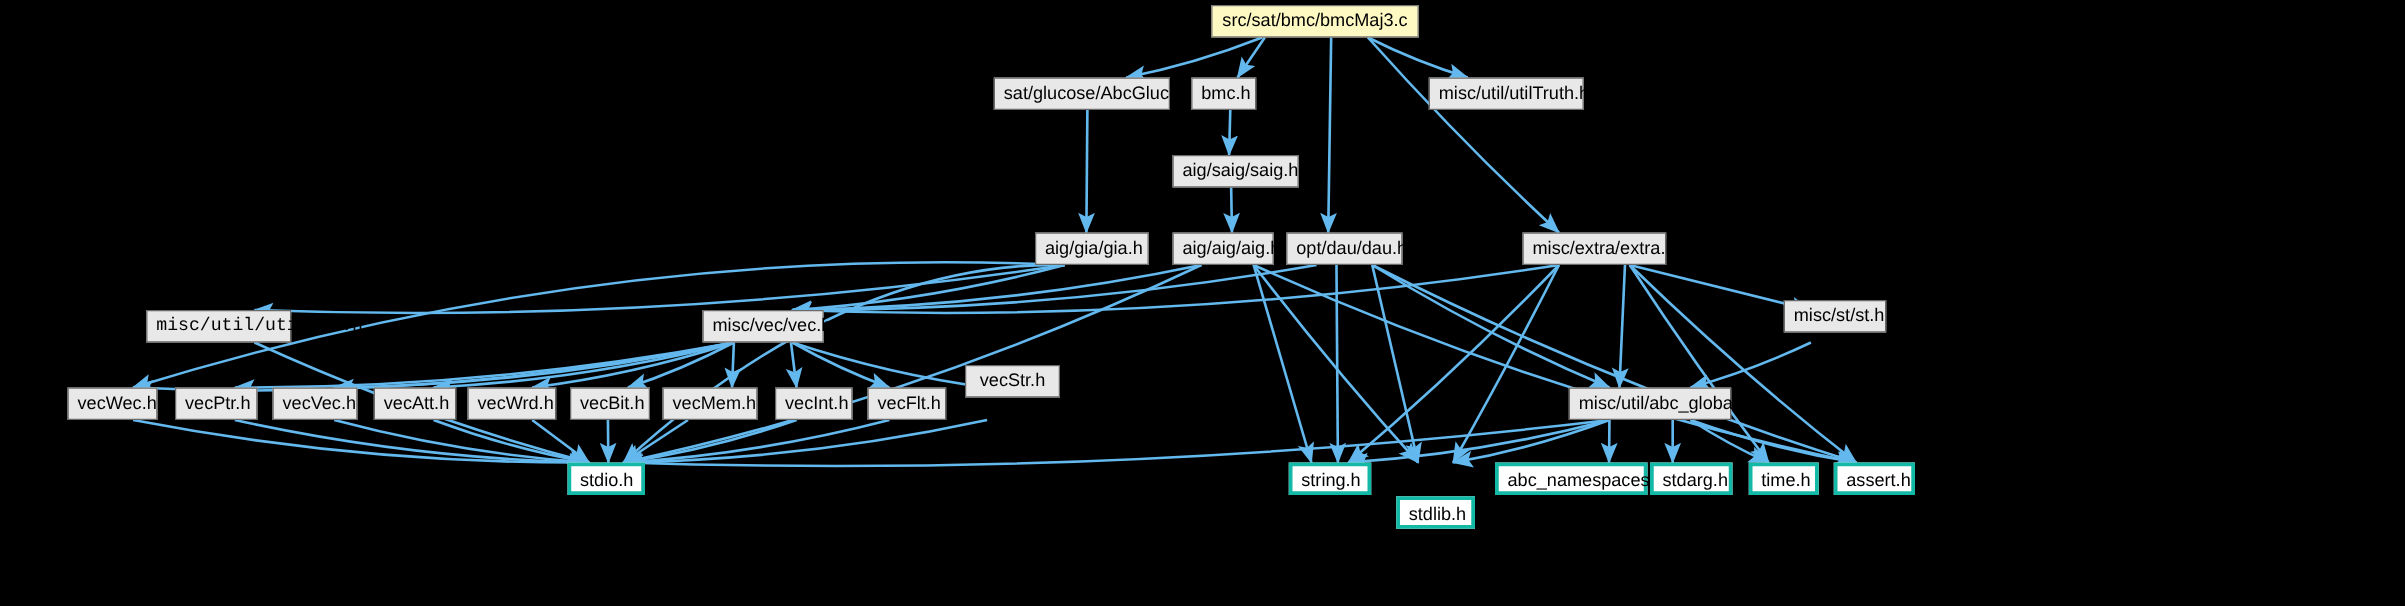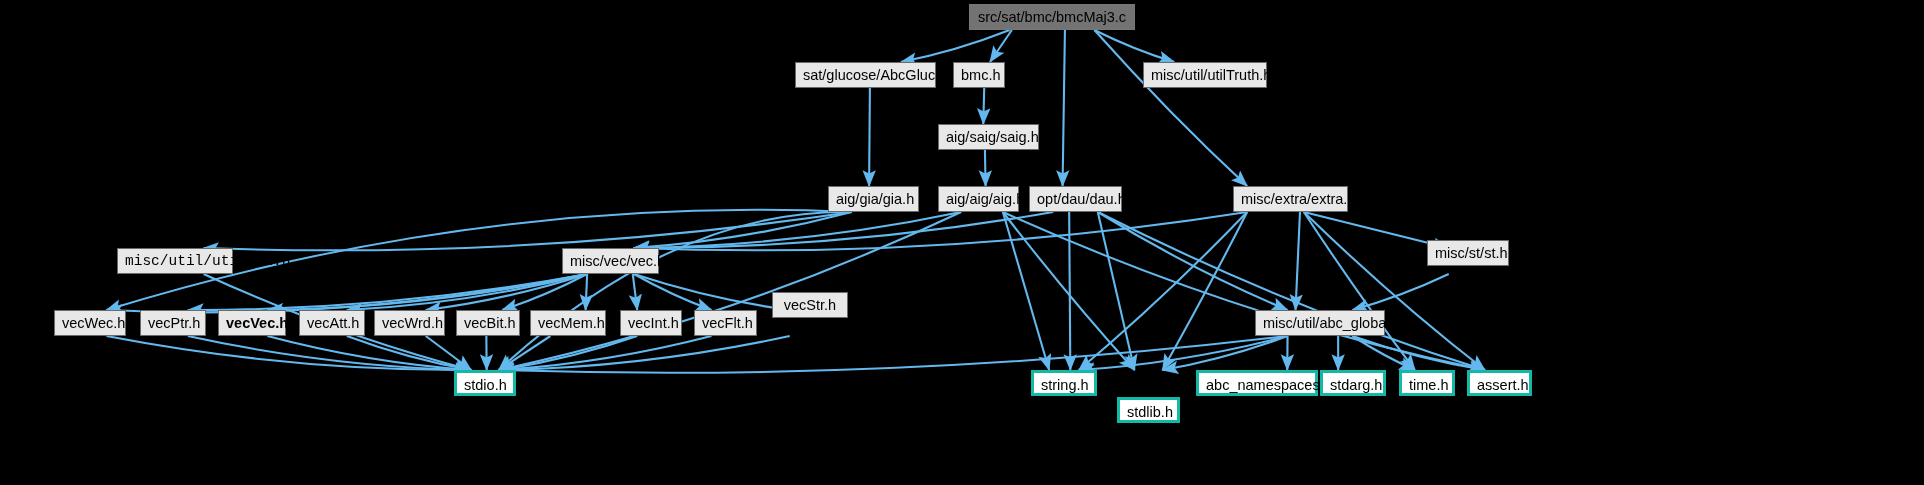--- a/index.html
+++ b/index.html
@@ -33,21 +33,21 @@
     border: 1px solid #404040;
     color: #000000;
     font-size: 14.5px;
     text-align: center;
     white-space: nowrap;
     padding: 0 7px;
     z-index: 5;
     border-radius: 0;
   }
   .node.root {
-    background: #737373;
+    background: #fef9c3;
     border: 1px solid #777777;
     color: #000000;
   }
   .node.shaded {
     background: #e8e8e8;
     border: 1px solid #6a6a6a;
   }
   .node.plain {
     background: #ffffff;
     border: 3px solid #14b8a6;
@@ -126,27 +126,27 @@
   </svg>
   <div id="node-layer">
       <div class="node root" style="left: 969px; top: 4px; width: 166px;">src/sat/bmc/bmcMaj3.c</div>
       <div class="node shaded" style="left: 795px; top: 62px; width: 141px;">sat/glucose/AbcGlucose.h</div>
       <div class="node shaded" style="left: 953px; top: 62px; width: 52px;">bmc.h</div>
       <div class="node shaded" style="left: 1143px; top: 62px; width: 124px;">misc/util/utilTruth.h</div>
       <div class="node shaded" style="left: 938px; top: 124px; width: 101px;">aig/saig/saig.h</div>
       <div class="node shaded" style="left: 828px; top: 186px; width: 91px;">aig/gia/gia.h</div>
       <div class="node shaded" style="left: 938px; top: 186px; width: 81px;">aig/aig/aig.h</div>
       <div class="node shaded" style="left: 1029px; top: 186px; width: 93px;">opt/dau/dau.h</div>
-      <div class="node shaded" style="left: 1218px; top: 186px; width: 115px; margin-left: 15px;">misc/extra/extra.h</div>
+      <div class="node shaded" style="left: 1218px; top: 186px; width: 115px;">misc/extra/extra.h</div>
       <div class="node shaded" style="left: 117px; top: 248px; width: 116px; font-family: Liberation Mono, monospace;">misc/util/utilCex.h</div>
       <div class="node shaded" style="left: 562px; top: 248px; width: 97px;">misc/vec/vec.h</div>
       <div class="node shaded" style="left: 1427px; top: 240px; width: 82px;">misc/st/st.h</div>
       <div class="node shaded" style="left: 54px; top: 310px; width: 72px;">vecWec.h</div>
       <div class="node shaded" style="left: 140px; top: 310px; width: 66px;">vecPtr.h</div>
-      <div class="node shaded" style="left: 218px; top: 310px; width: 68px; font-weight: bold;">vecVec.h</div>
+      <div class="node shaded" style="left: 218px; top: 310px; width: 68px;">vecVec.h</div>
       <div class="node shaded" style="left: 299px; top: 310px; width: 66px;">vecAtt.h</div>
       <div class="node shaded" style="left: 374px; top: 310px; width: 71px;">vecWrd.h</div>
       <div class="node shaded" style="left: 456px; top: 310px; width: 64px;">vecBit.h</div>
       <div class="node shaded" style="left: 530px; top: 310px; width: 76px;">vecMem.h</div>
       <div class="node shaded" style="left: 620px; top: 310px; width: 62px;">vecInt.h</div>
       <div class="node shaded" style="left: 694px; top: 310px; width: 63px;">vecFlt.h</div>
       <div class="node shaded" style="left: 772px; top: 292px; width: 76px;">vecStr.h</div>
       <div class="node shaded" style="left: 1255px; top: 310px; width: 130px;">misc/util/abc_global.h</div>
       <div class="node plain" style="left: 454px; top: 370px; width: 62px;">stdio.h</div>
       <div class="node plain" style="left: 1031px; top: 370px; width: 66px;">string.h</div>

